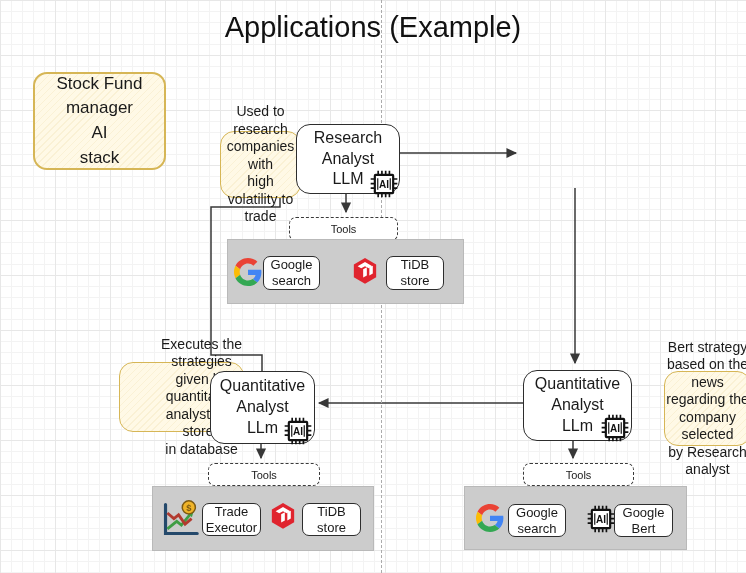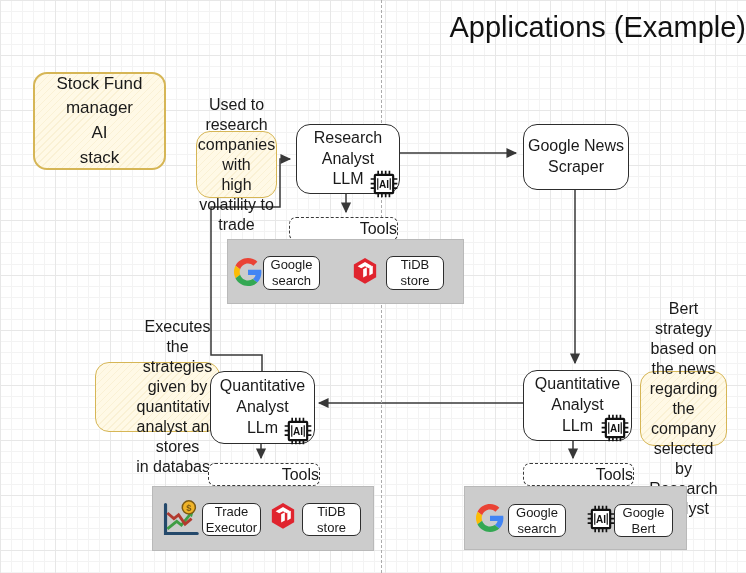--- a/index.html
+++ b/index.html
@@ -10,39 +10,39 @@
     background-image:
       linear-gradient(#e7e7e7 1px, transparent 1px),
       linear-gradient(90deg,#e7e7e7 1px, transparent 1px),
       linear-gradient(#f3f3f3 1px, transparent 1px),
       linear-gradient(90deg,#f3f3f3 1px, transparent 1px);
     background-size:55px 55px,55px 55px,11px 11px,11px 11px;
     color:#1a1a1a;
   }
   .abs{position:absolute;}
   .pre{white-space:pre-line;}
-  #title{left:0;top:11px;width:746px;text-align:right;font-size:29px;color:#111;}
+  #title{left:0;top:11px;width:746px;text-align:center;font-size:29px;color:#111;}
   .divider{left:381px;top:0;height:573px;width:0;border-left:1px dashed #ababab;}
   .note{
     background:#FFF9E6;
     background-image:repeating-linear-gradient(135deg, rgba(214,182,86,.12) 0 1px, transparent 1px 5px);
     border:2px solid #D6B656;border-radius:14px;
     display:flex;align-items:center;justify-content:center;text-align:center;
   }
-  .note.small{font-size:16px;line-height:1.25;border-width:1.5px;}
+  .note.small{font-size:14px;line-height:1.25;border-width:1.5px;margin-left:24px;}
   .note.big{font-size:17px;line-height:1.45;}
   .node{
     background:#fff;border:1.5px solid #2d2d2d;border-radius:14px;
     display:flex;align-items:center;justify-content:center;text-align:center;
     font-size:16px;line-height:1.3;
   }
   .toolshdr{
     background:#fff;border:1.5px dashed #3a3a3a;border-radius:7px;
-    display:flex;align-items:center;justify-content:flex-end;
-    font-size:16px;
+    display:flex;align-items:center;justify-content:center;
+    font-size:11px;
   }
   .container{background:#cccccc;border:1px solid #b9b9b9;}
   .toolbox{
     background:#fff;border:1.5px solid #2d2d2d;border-radius:7px;
     display:flex;align-items:center;justify-content:center;text-align:center;
     font-size:13px;line-height:1.2;
   }
   .icon{display:block;}
   svg text{font-family:"Liberation Sans","DejaVu Sans",sans-serif;}
   #edges{left:0;top:0;pointer-events:none;}
@@ -129,24 +129,20 @@
 
   <div class="node abs pre" style="left:296px;top:124px;width:102px;height:68px;">
     <span class="pre">Research
 Analyst
 LLM</span>
     <svg class="icon chip" style="right:0;bottom:-6px;" width="30" height="30">
         <use href="#sym-chip"></use>
       </svg>
   </div>
 
-  <div class="node abs pre" style="left:523px;top:124px;width:104px;height:64px;">
-    <span class="pre">Google News
-Scraper</span>
-  </div>
 
   <div class="node abs pre" style="left:210px;top:371px;width:103px;height:71px;">
     <span class="pre">Quantitative
 Analyst
 LLm</span>
     <svg class="icon chip" style="right:1px;bottom:-3px;" width="30" height="30">
         <use href="#sym-chip"></use>
       </svg>
   </div>
 

